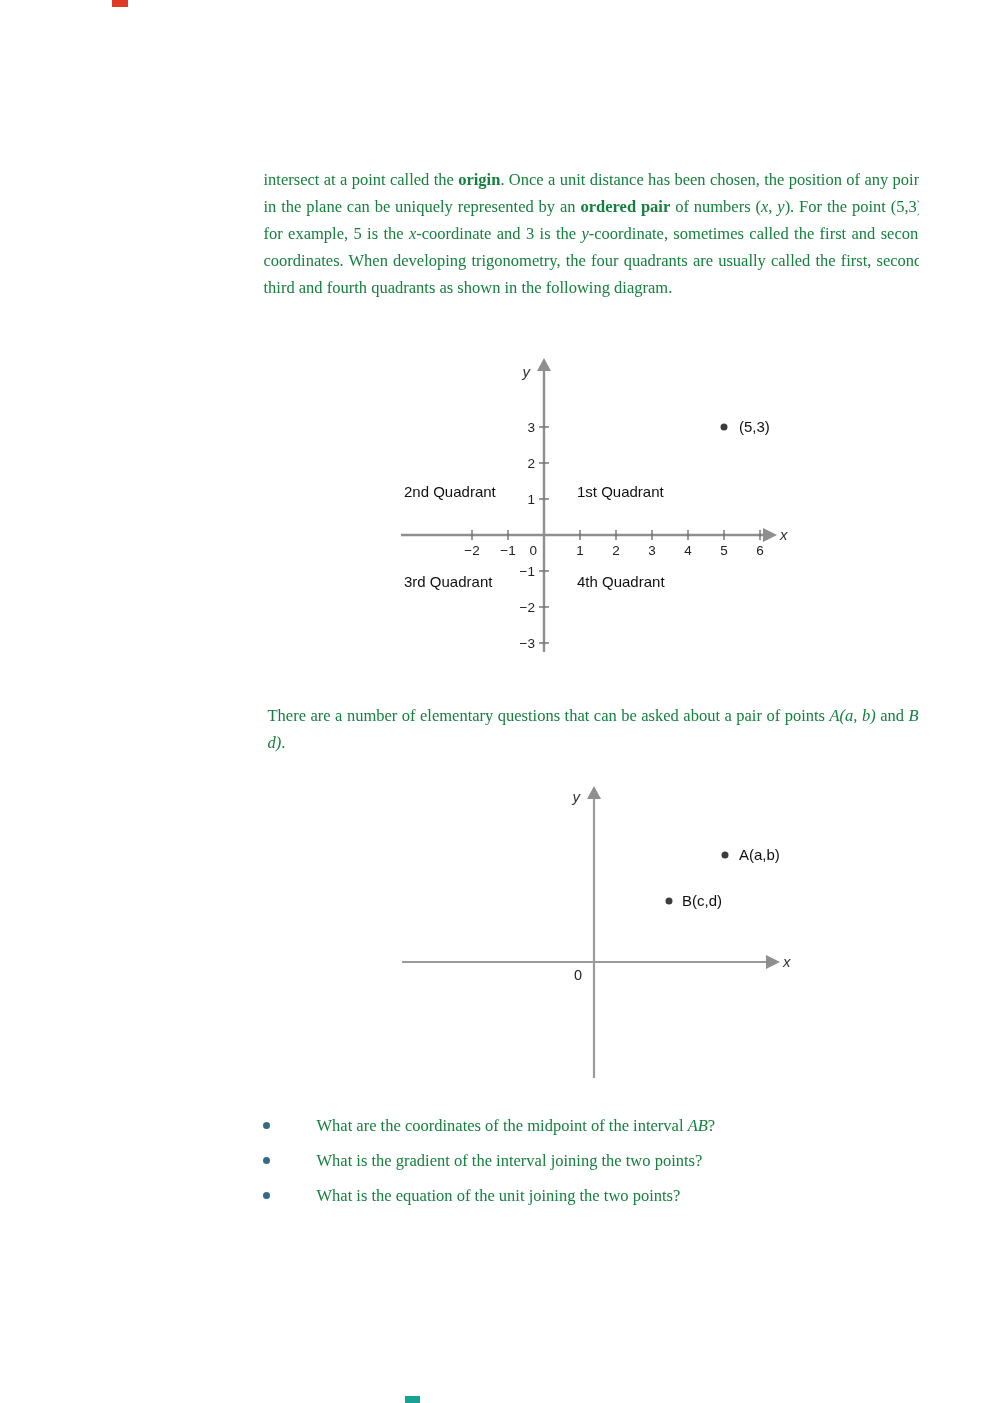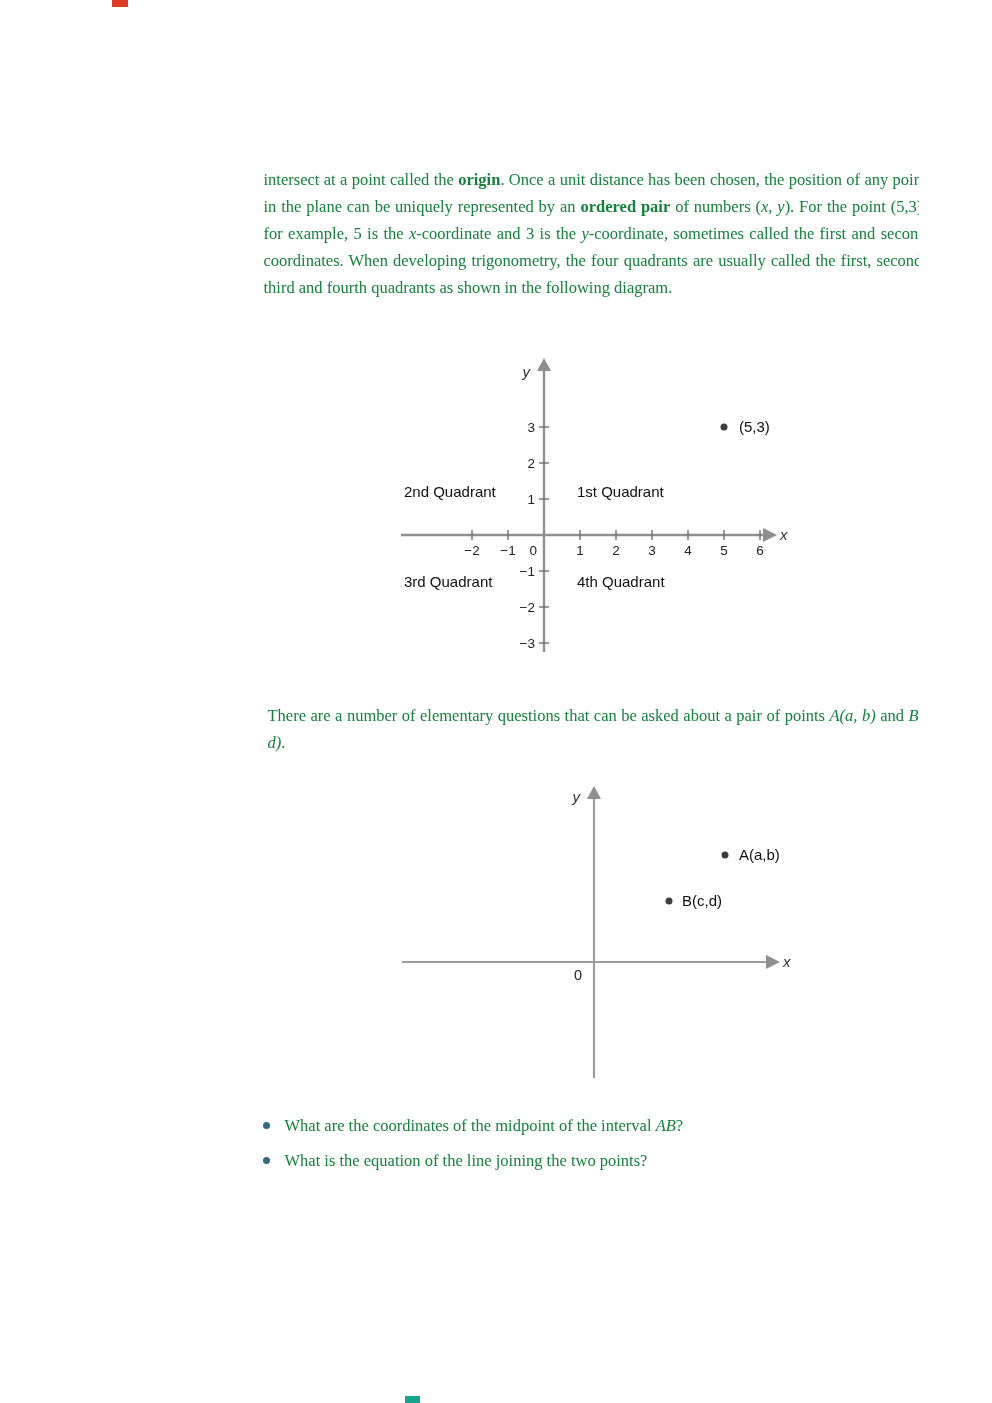--- a/index.html
+++ b/index.html
@@ -22,21 +22,21 @@
   .axis  { stroke:#8f8f8f; stroke-width:2.4; fill:none; }
   .axis2 { stroke:#9b9b9b; stroke-width:2.2; fill:none; }
   .tick  { stroke:#6f6f6f; stroke-width:1.4; }
   .arrow { fill:#8f8f8f; stroke:none; }
   .tkl { font-size:13.5px; fill:#222; }
   .axl { font-size:15px; font-style:italic; fill:#333; }
   .ql  { font-size:15px; fill:#101010; }
   .pl  { font-size:15px; fill:#101010; }
   .dot { fill:#3d3d3d; }
   #questions { position:absolute; left:189px; top:1112px; width:690px; list-style:none; }
-  #questions li { display:flex; align-items:flex-start; margin-bottom:8px; font-size:16.5px; line-height:27px; }
+  #questions li { display:flex; align-items:flex-start; margin-bottom:8px; font-size:16.5px; line-height:27px;gap:32px; }
   .bullet { width:7px; height:7px; border-radius:50%; margin:10px 15px 0 0; flex:0 0 auto; background:#336b87; }
   .edge-mark { position:absolute; }
   #mark-top { left:38px; top:0; width:16px; height:7px; }
   #mark-bottom { left:331px; top:1396px; width:15px; height:7px; }
 </style>
 </head>
 <body>
 
 <div class="page">
 
@@ -112,17 +112,21 @@
     <text class="pl" x="288" y="124">B(c,d)</text>
   </svg>
 
   <ul id="questions">
     <li>
       <span class="bullet" style="background-color: rgb(51, 107, 135);"></span>
       <span><span class="sn">What are the coordinates of the midpoint of the interval </span><span class="si">AB</span><span class="sn">?</span></span>
     </li>
     <li>
       <span class="bullet" style="background-color: rgb(51, 107, 135);"></span>
-      <span>What is the equation of the line joining the two points?</span>
+      <span>What is the gradient of the interval joining the two points?</span>
+    </li>
+    <li>
+      <span class="bullet" style="background-color: rgb(51, 107, 135);"></span>
+      <span>What is the equation of the unit joining the two points?</span>
     </li>
   </ul>
 
 </div>
 
 </body></html>

